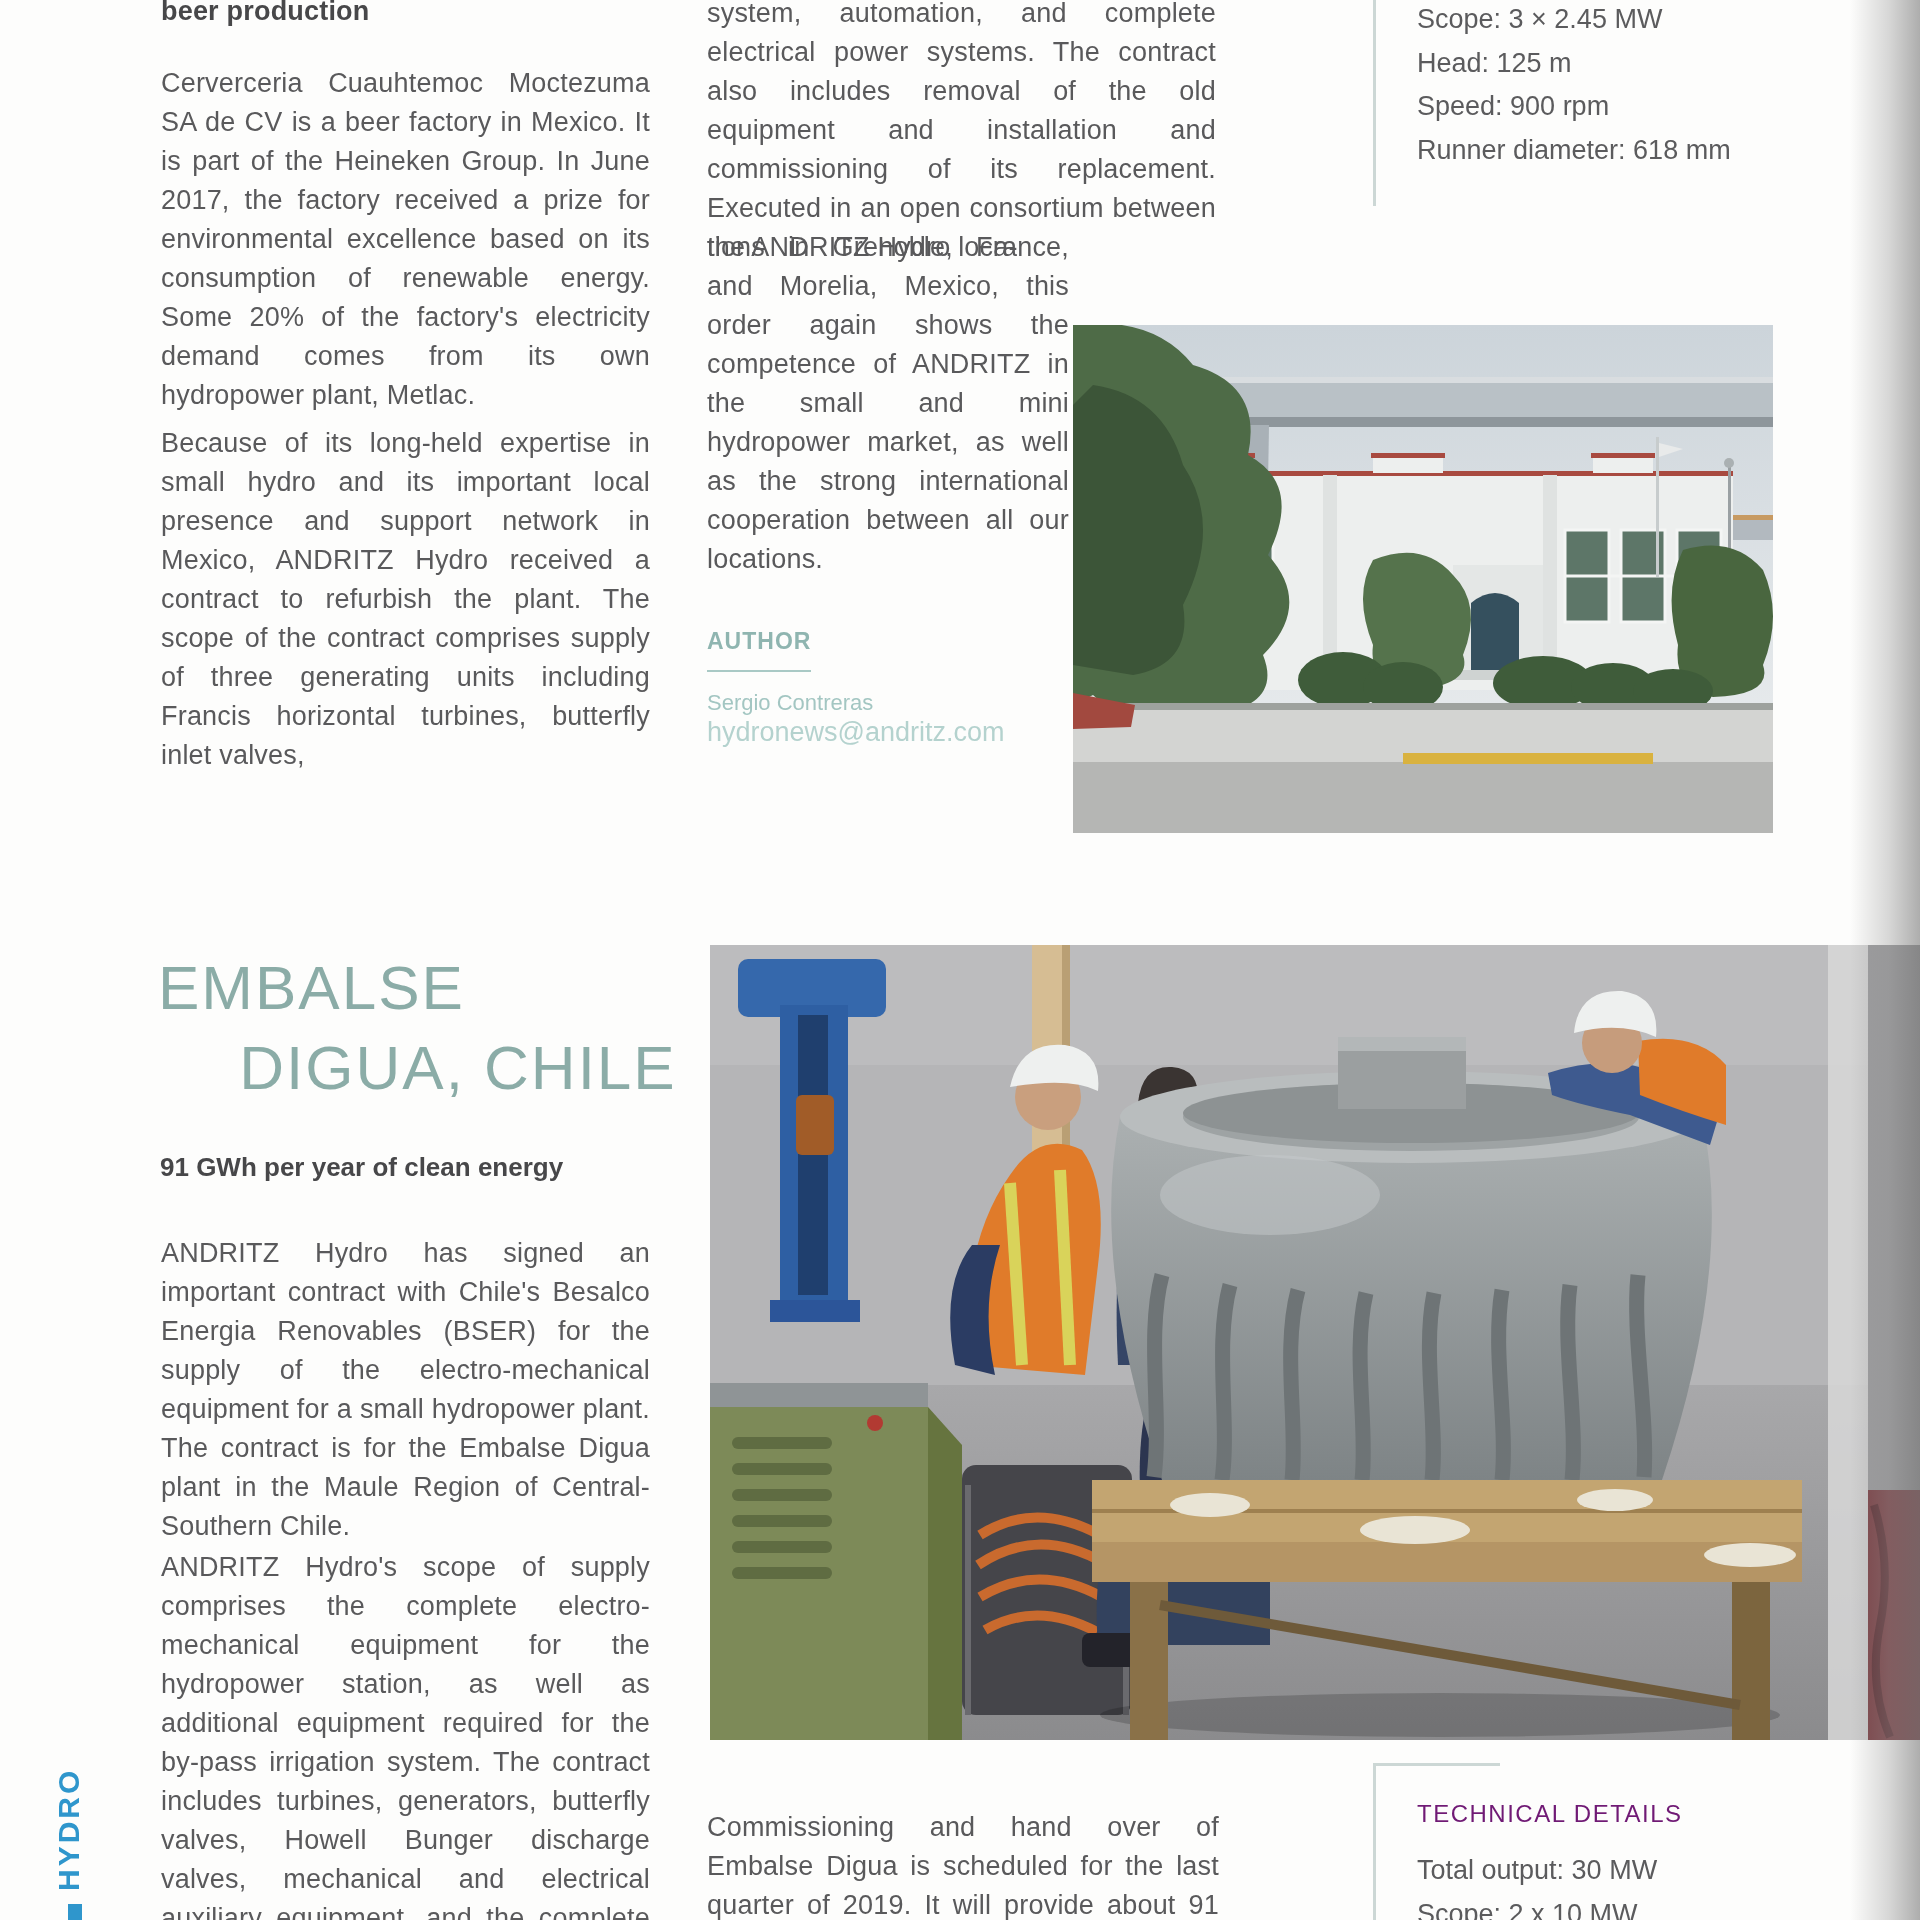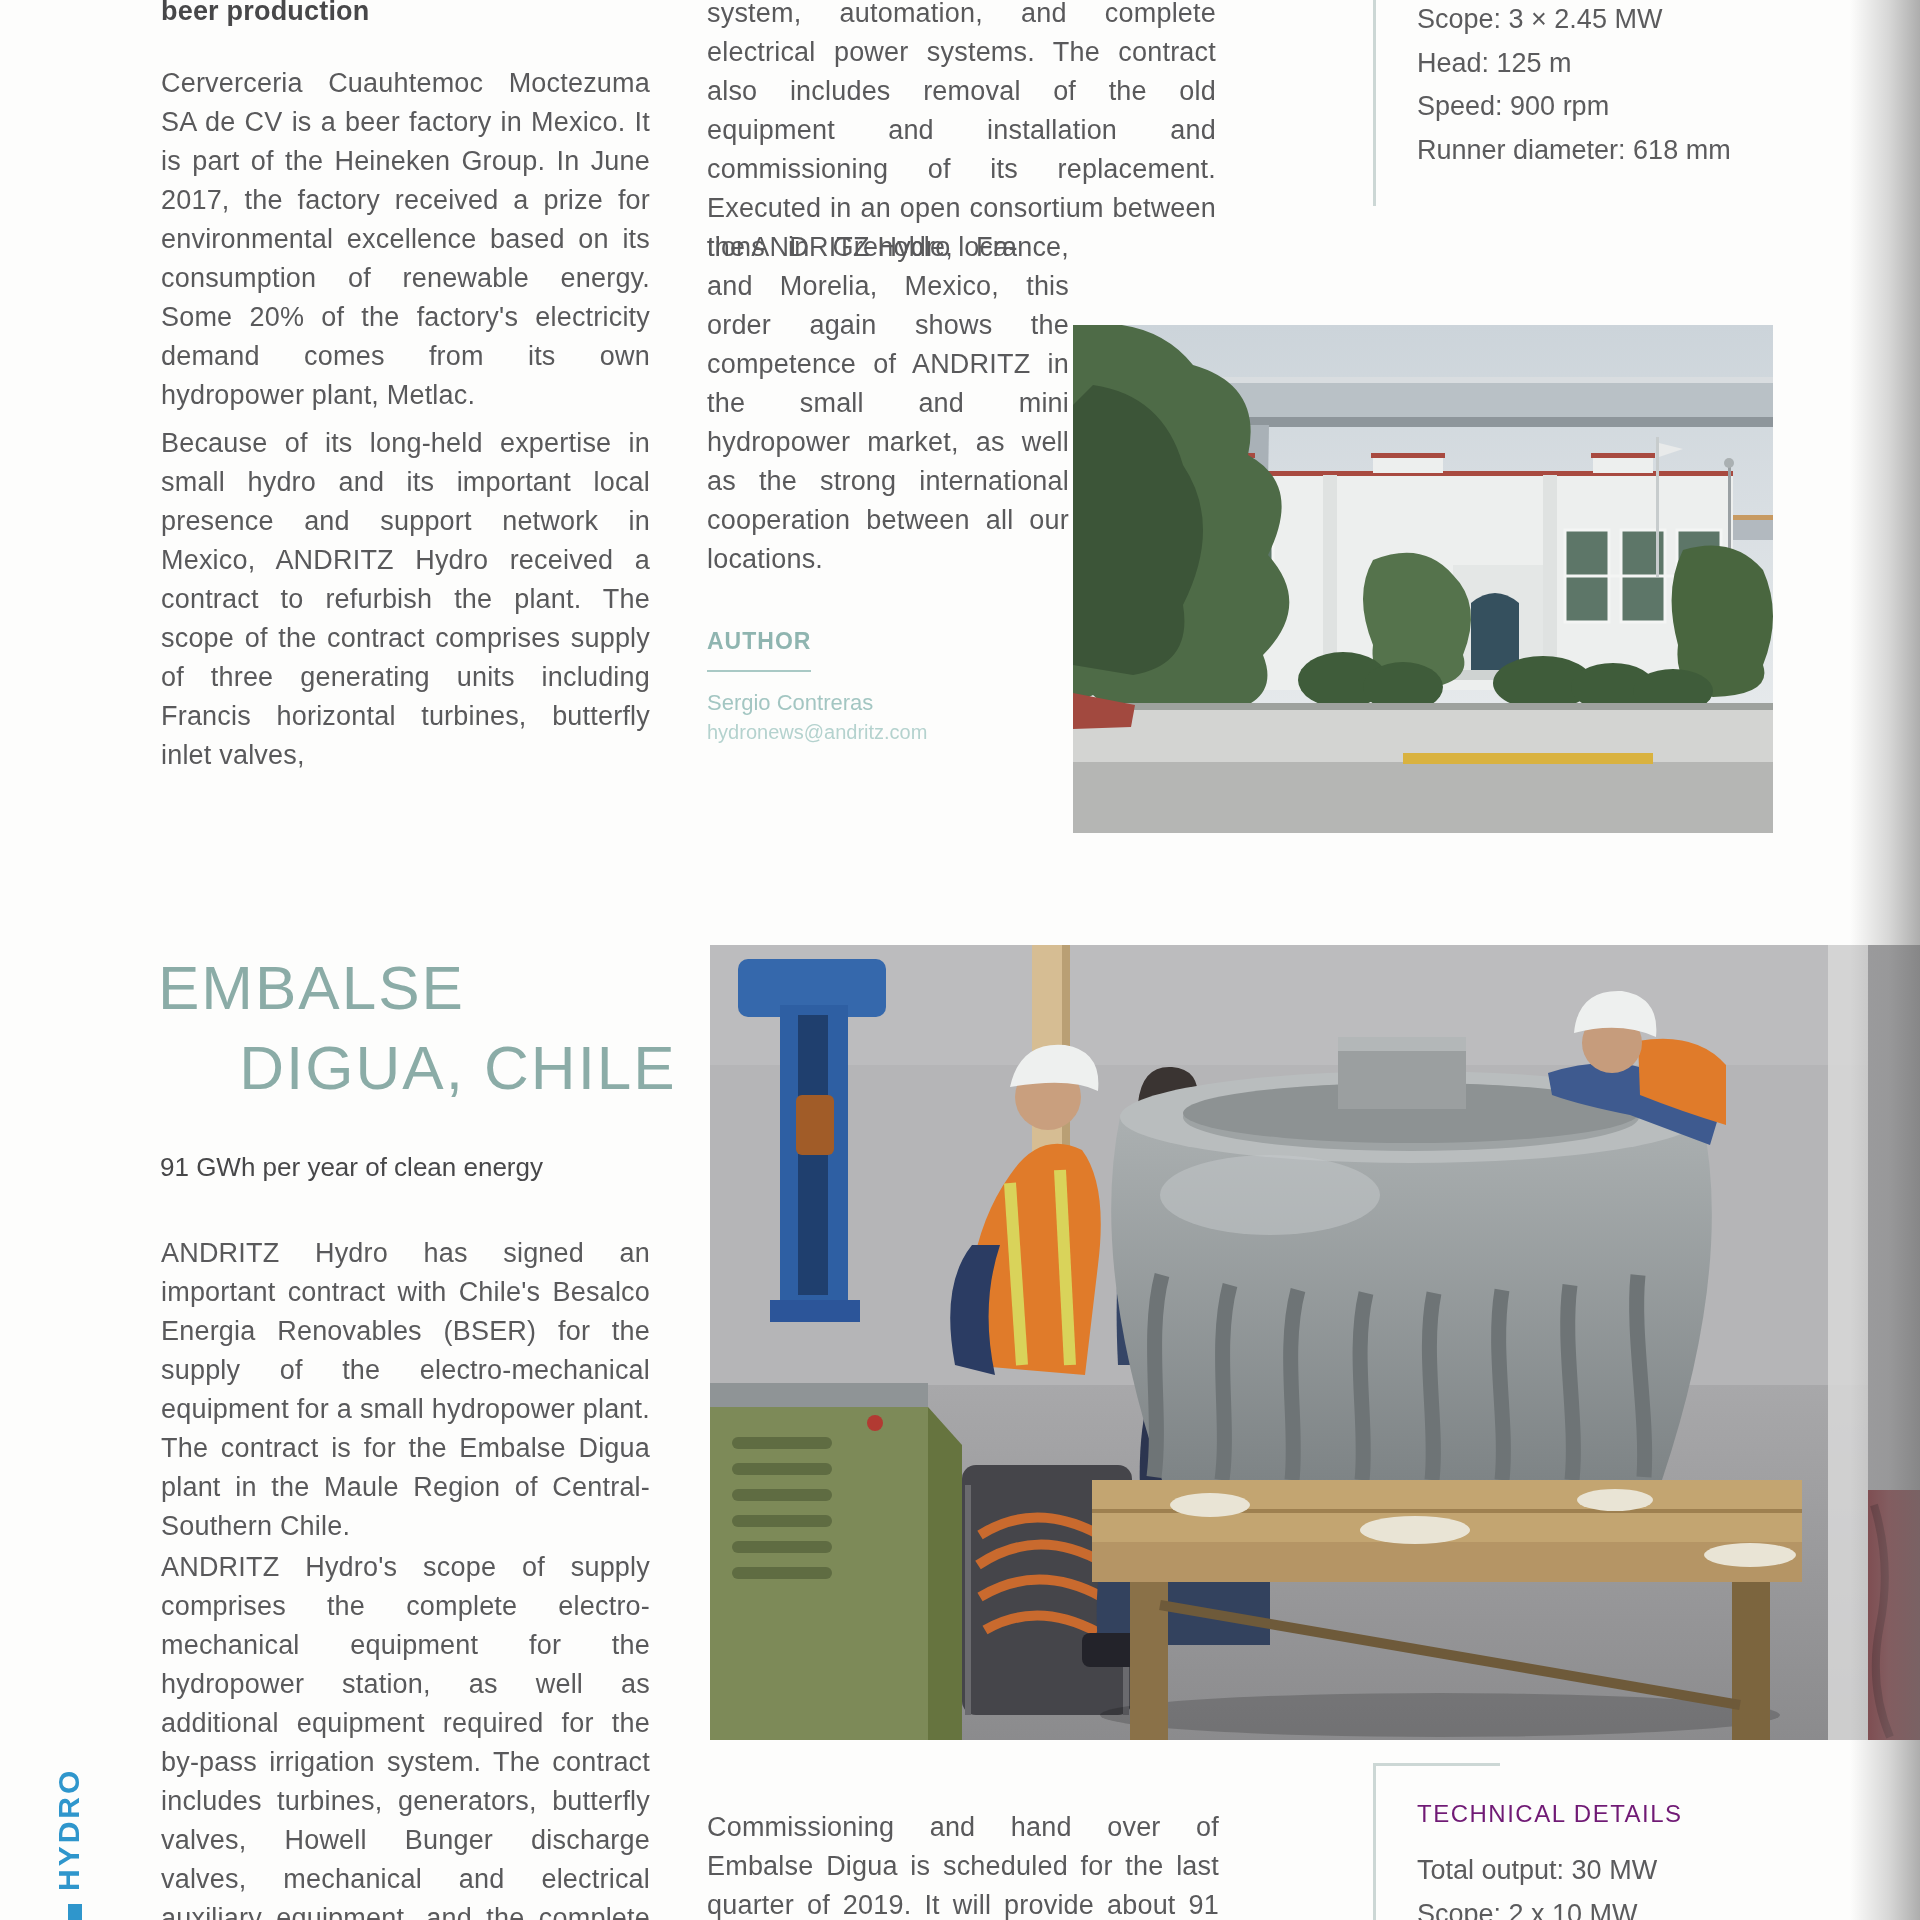--- a/index.html
+++ b/index.html
@@ -15,27 +15,27 @@
     text-align:justify;letter-spacing:0.2px;
   }
   .kicker{font-size:27px;font-weight:bold;color:#474749;letter-spacing:0.2px;}
   .tech-lines{font-size:27px;line-height:43.5px;color:#5b5b5d;}
   .tech-heading{font-size:24px;font-weight:normal;letter-spacing:1.5px;color:#701a75;}
   .corner-line{background:#ccd7d5;}
   .big-title{
     font-size:62px;line-height:80px;letter-spacing:2px;
     color:#8BACA7;font-weight:normal;
   }
-  .subtitle{font-size:26px;font-weight:normal;color:#474749;letter-spacing:0px;}
+  .subtitle{font-size:26px;font-weight:bold;color:#474749;letter-spacing:0px;}
   .author-label{
     display:inline-block;font-size:23px;font-weight:bold;letter-spacing:1px;
     color:#8fb5b0;border-bottom:2px solid #a9c9c5;padding-bottom:15px;
   }
   .author-name{margin-top:16px;font-size:22px;line-height:30px;color:#a3c6c2;}
-  .author-email{font-size:20px;line-height:28px;color:#b4d2ce;}
+  .author-email{font-size:27px;line-height:28px;color:#b4d2ce;}
   .hydro-vertical{
     writing-mode:vertical-rl;transform:rotate(180deg);
     font-size:30px;font-weight:bold;letter-spacing:3px;color:#2F96CC;
     height:165px;
   }
   .edge-shade{
     background:linear-gradient(to right, rgba(150,150,150,0) 0%,
       rgba(145,145,145,0.35) 55%, rgba(120,120,120,0.6) 100%);
     z-index:40;pointer-events:none;
   }

